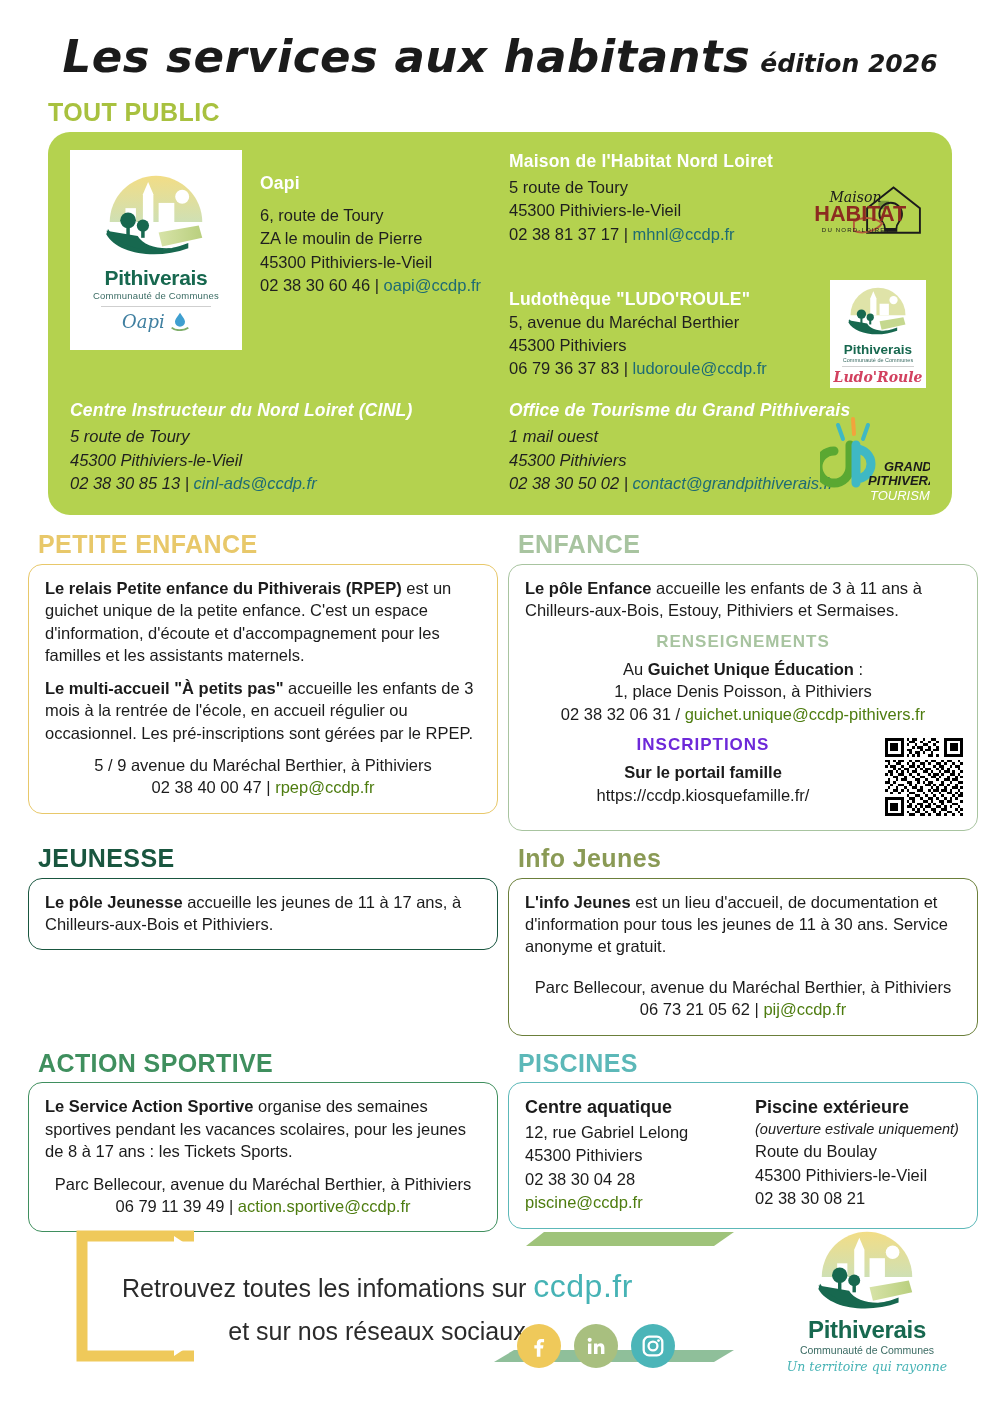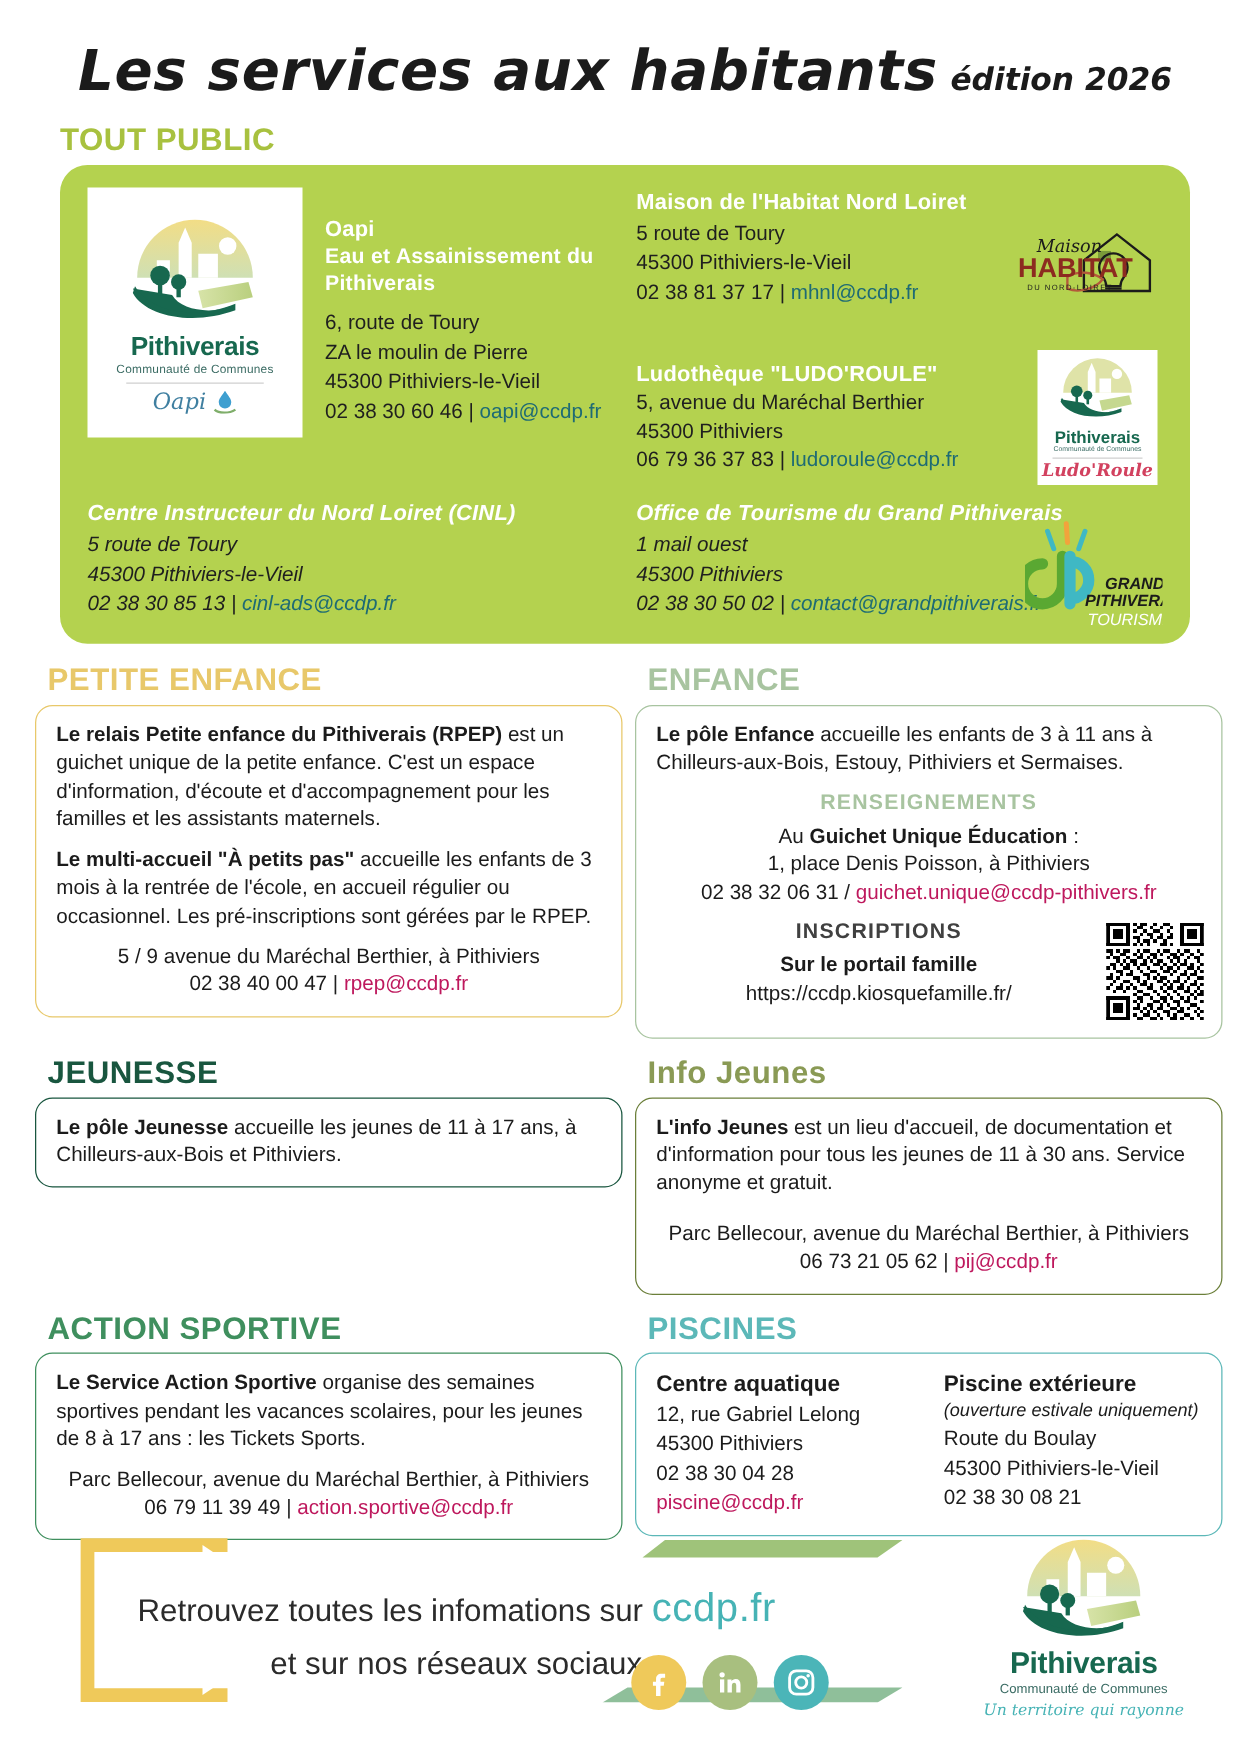--- a/index.html
+++ b/index.html
@@ -103,33 +103,33 @@
 
   .card {
     border-radius: 14px;
     padding: 12px 16px 14px 16px;
     background: #ffffff;
   }
   .card p { font-size: 16.5px; line-height: 1.36; margin-bottom: 10px; }
   .card p:last-child { margin-bottom: 0; }
   .card b, .card strong { font-weight: bold; }
   .center { text-align: center; }
-  .link { color: #be185d; }
+  .link { color: #4d7c0f; }
 
   .small-caps-head {
     font-size: 17px; letter-spacing: 1px; font-weight: bold;
     text-align: center; margin: 10px 0 6px 0;
   }
 
   
   .qr { width: 78px; height: 78px; position: absolute; right: 14px; bottom: 14px; }
 
   
   .footer {
-    position: absolute; left: 0; right: 0; bottom: 18px;
+    position: absolute; left: 12px; right: 0; bottom: 18px;
     height: 160px;
     padding-left: 10px;
   }
   .footer-bracket {
     position: absolute; left: 62px; top: 6px;
     width: 660px; height: 132px;
   }
   .footer-text {
     position: absolute; left: 95px; top: 38px; width: 560px;
     font-size: 25px; color: #2b2b2b; line-height: 1.55;
@@ -192,21 +192,20 @@
           <div style="display:flex;align-items:center;gap:5px;">
             <span style="font-size:18px;font-style:italic;color:#3f7fa0;font-family:'DejaVu Serif',serif;">Oapi</span>
             <svg width="20" height="20" viewBox="0 0 24 24">
               <path d="M12 2 C8 8 6 10 6 13 a6 6 0 0 0 12 0 c0-3-2-5-6-11z" fill="#3f9fd0"></path>
               <path d="M2 20 c4 4 14 4 20 0" stroke="#7fae6a" stroke-width="2.2" fill="none"></path>
             </svg>
           </div>
         </div>
         <div class="oapi-text">
           <div class="org-name">Oapi</div>
-          <div class="org-sub">Eau et Assainissement du Pithiverais</div>
           <div class="addr">
             <div>6, route de Toury</div>
             <div>ZA le moulin de Pierre</div>
             <div>45300 Pithiviers-le-Vieil</div>
             <div>
               <span>02 38 30 60 46</span>
               <span class="sep"> | </span>
               <span class="mail">oapi@ccdp.fr</span>
             </div>
           </div>
@@ -343,21 +342,21 @@
         <b>Le pôle Enfance</b><span> accueille les enfants de 3 à 11 ans à Chilleurs-aux-Bois, Estouy, Pithiviers et Sermaises.</span>
       </p>
       <div class="small-caps-head" style="color:#a8c4a0;">RENSEIGNEMENTS</div>
       <p class="center">
         <span>Au </span><b>Guichet Unique Éducation</b><span> :</span><br>
         <span>1, place Denis Poisson, à Pithiviers</span><br>
         <span>02 38 32 06 31</span>
         <span class="sep"> / </span>
         <span class="link">guichet.unique@ccdp-pithivers.fr</span>
       </p>
-      <div class="small-caps-head" style="color:#404040;padding-right:80px;">INSCRIPTIONS</div>
+      <div class="small-caps-head" style="color:#6d28d9;padding-right:80px;">INSCRIPTIONS</div>
       <p class="center" style="padding-right:80px;">
         <b>Sur le portail famille</b><br>
         <span>https://ccdp.kiosquefamille.fr/</span>
       </p>
       <svg class="qr" viewBox="0 0 29 29" shape-rendering="crispEdges">
         <rect width="29" height="29" fill="#fff"></rect>
         <g fill="#000">
           <rect x="0" y="0" width="7" height="1"></rect>
             <rect x="0" y="6" width="7" height="1"></rect>
           <rect x="0" y="0" width="1" height="7"></rect>

